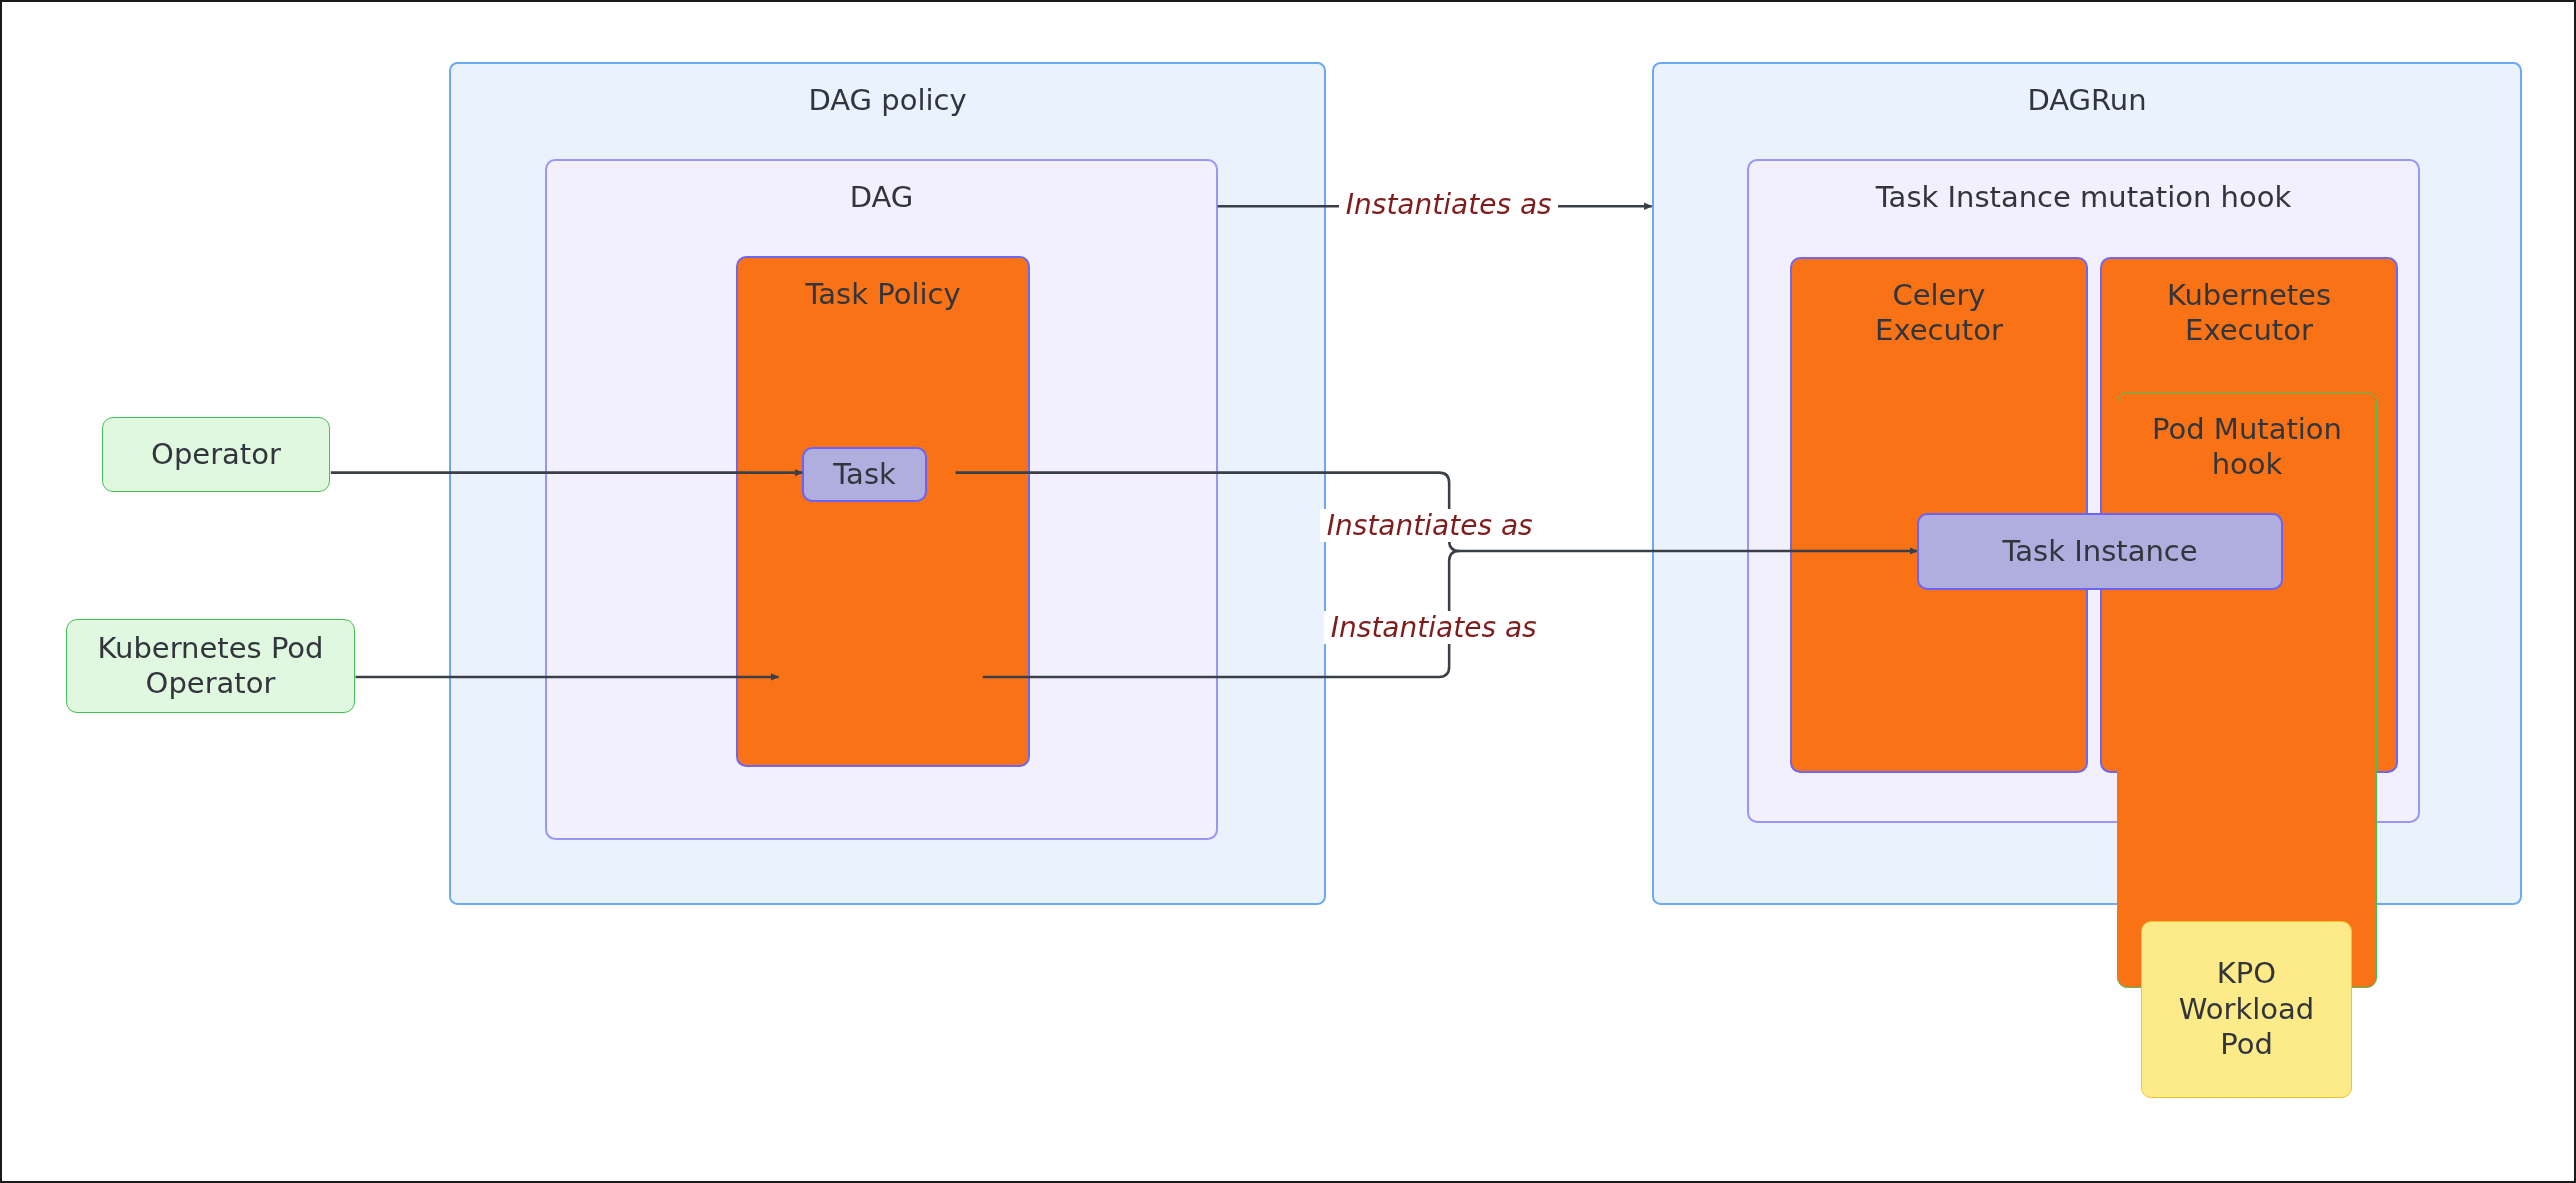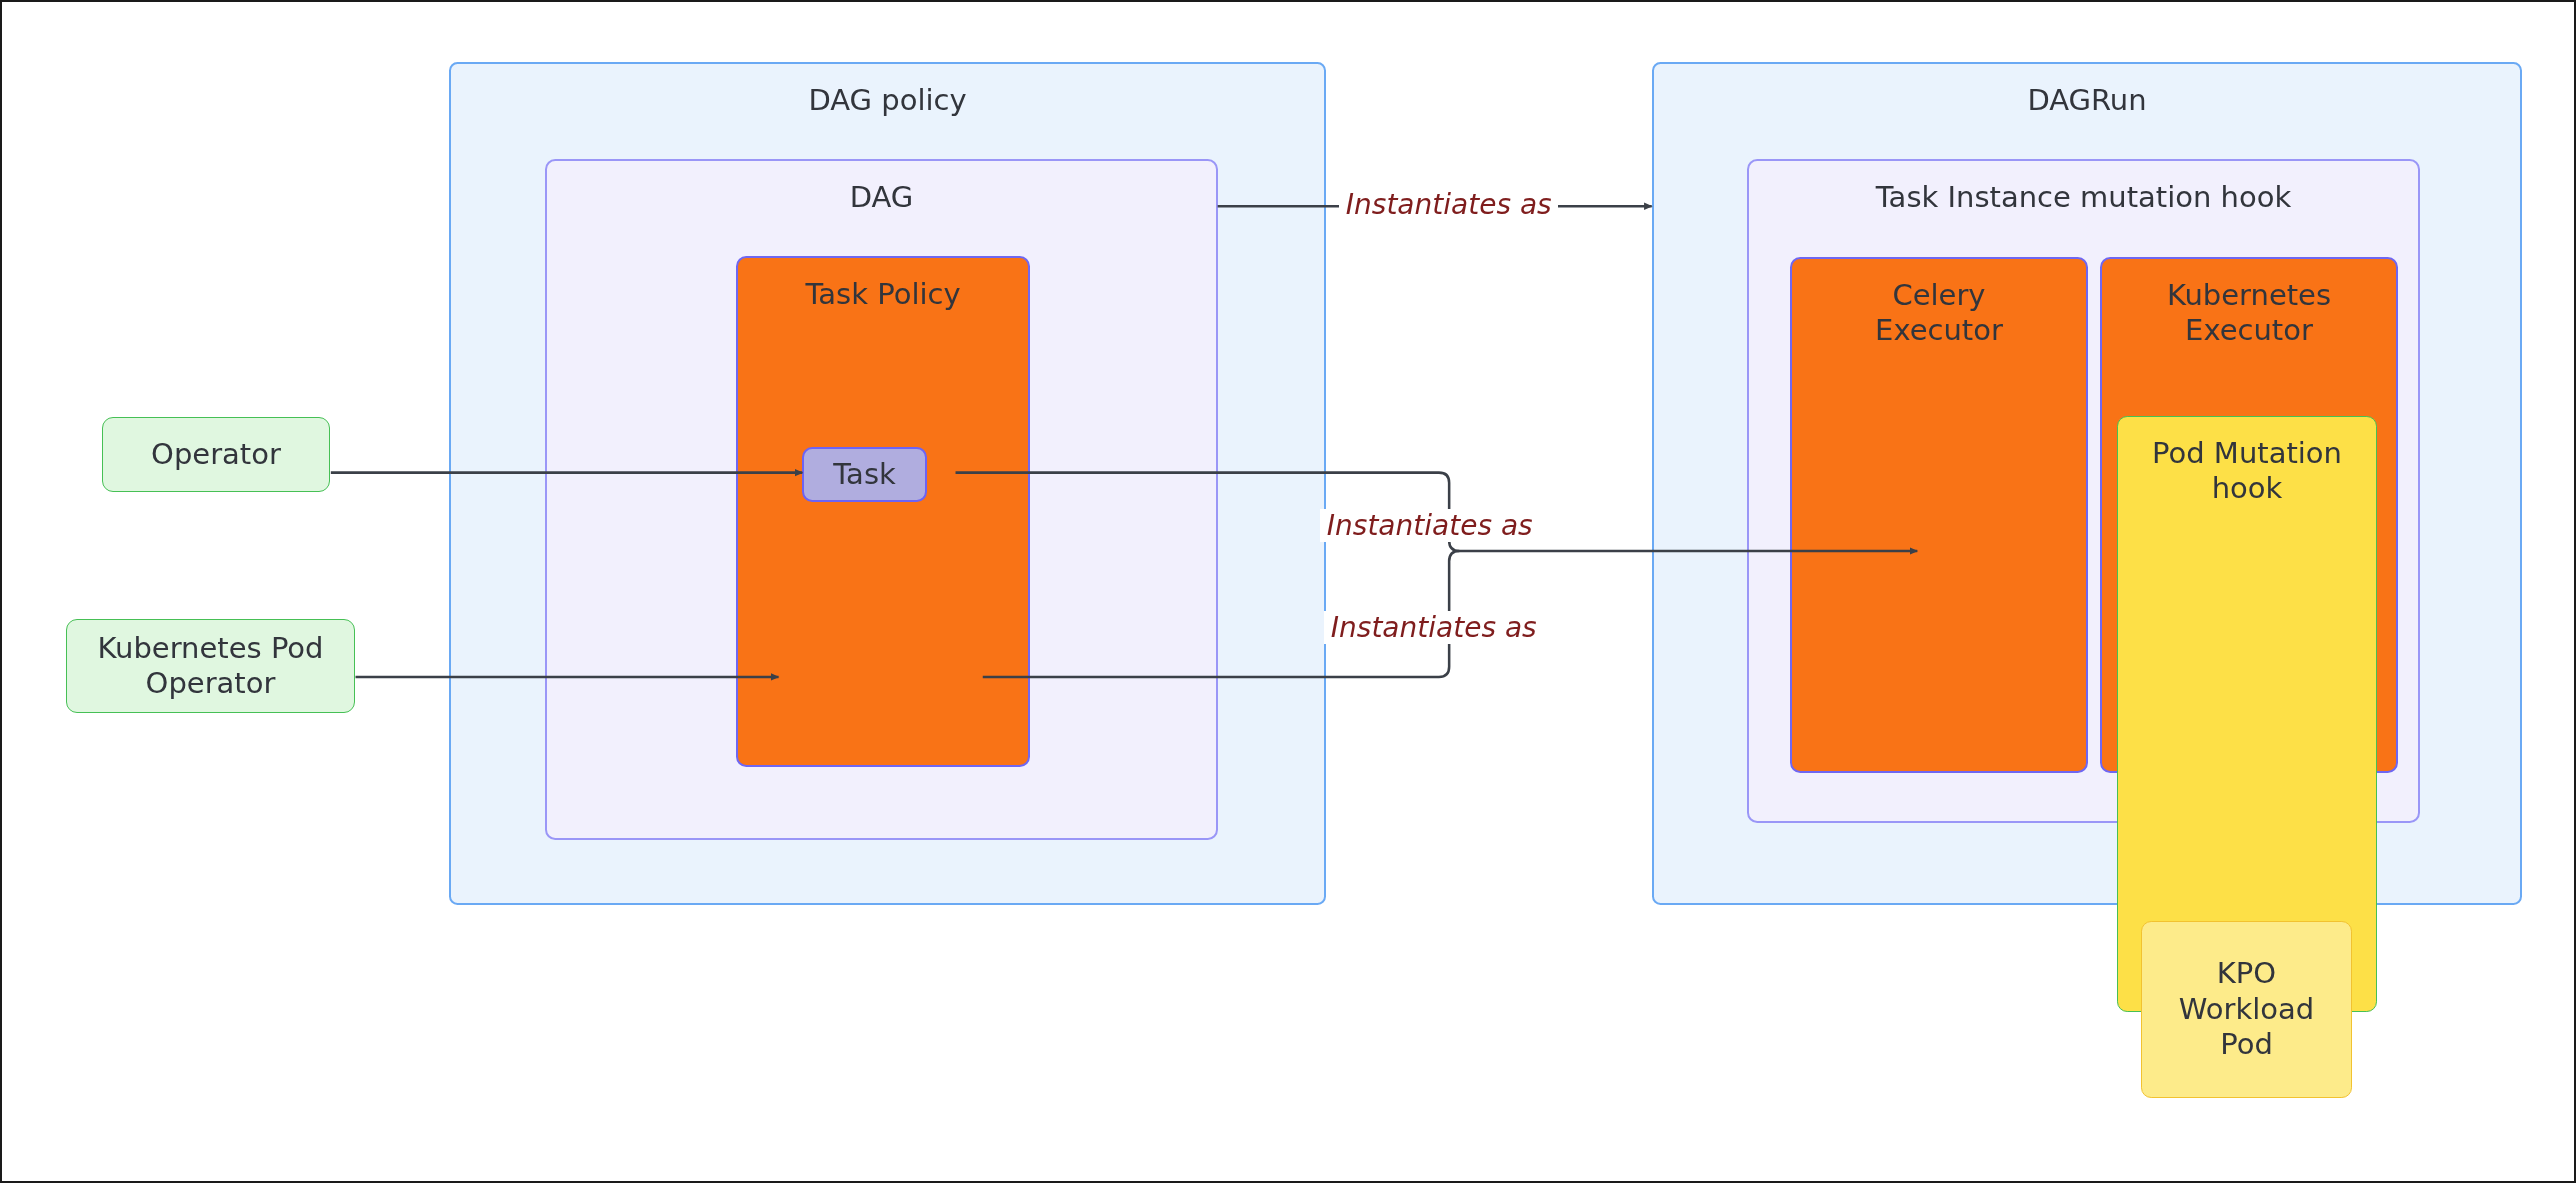--- a/index.html
+++ b/index.html
@@ -71,26 +71,25 @@
   }
 
   
   .leaf-green {
     background: #e0f7e0;
     border: 1.7px solid #46c055;
     border-radius: 11px;
     font-size: 29px;
   }
   .frame-green {
-    background: #fde047;
+    background: #f97316;
     border: 1.7px solid #46c055;
     border-radius: 10.2px;
     font-size: 29px;
     padding-top: 19px;
-    margin-top: 24px;
   }
 
   
   .leaf-yellow {
     background: #fdeb8a;
     border: 1.7px solid #f2c230;
     border-radius: 10.2px;
     font-size: 29px;
   }
 
@@ -168,20 +167,23 @@
   <div class="node frame-lav2" style="left:2098px; top:255px; width:298px; height:516px;">
     <span>Kubernetes
 Executor</span>
   </div>
 
   <div class="node frame-green" style="left:2115px; top:390px; width:260px; height:596px; z-index:3;">
     <span>Pod Mutation
 hook</span>
   </div>
 
+  <div class="node center leaf-purple" style="left:1915px; top:511px; width:366px; height:77px; z-index:5;">
+    <span>Task Instance</span>
+  </div>
 
   <div class="node center leaf-yellow" style="left:2139px; top:919px; width:211px; height:177px; z-index:6;">
     <span>KPO
 Workload
 Pod</span>
   </div>
 
   <svg id="wires" viewBox="0 0 3026 1390">
     <defs>
       <marker id="ah" markerWidth="12" markerHeight="12" refX="9" refY="5" orient="auto" markerUnits="userSpaceOnUse">

